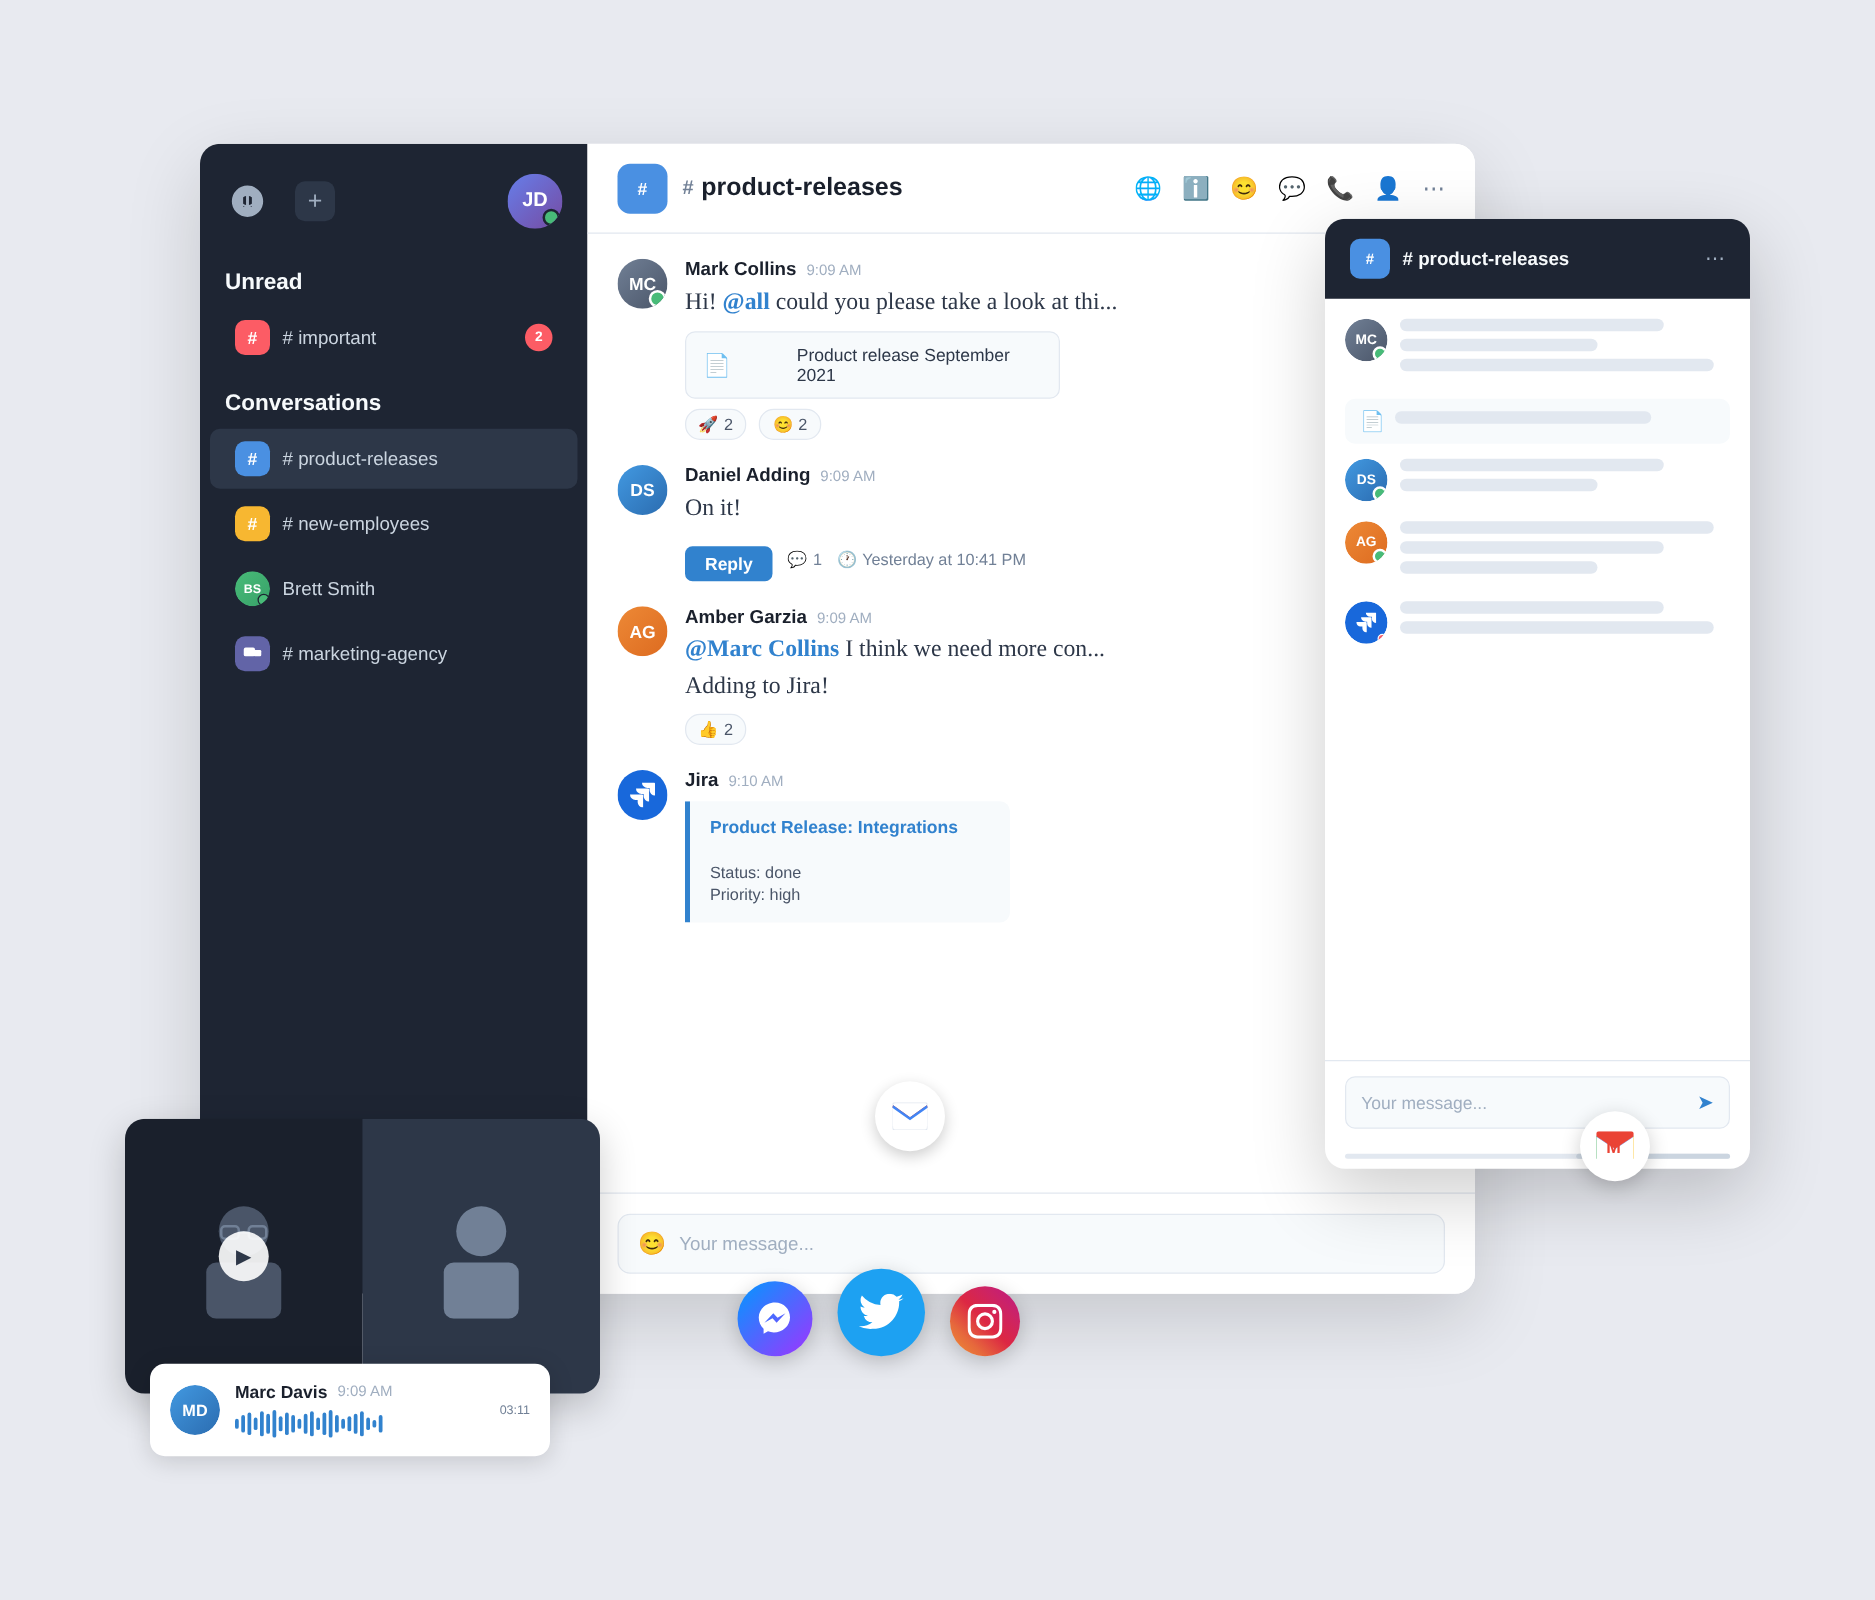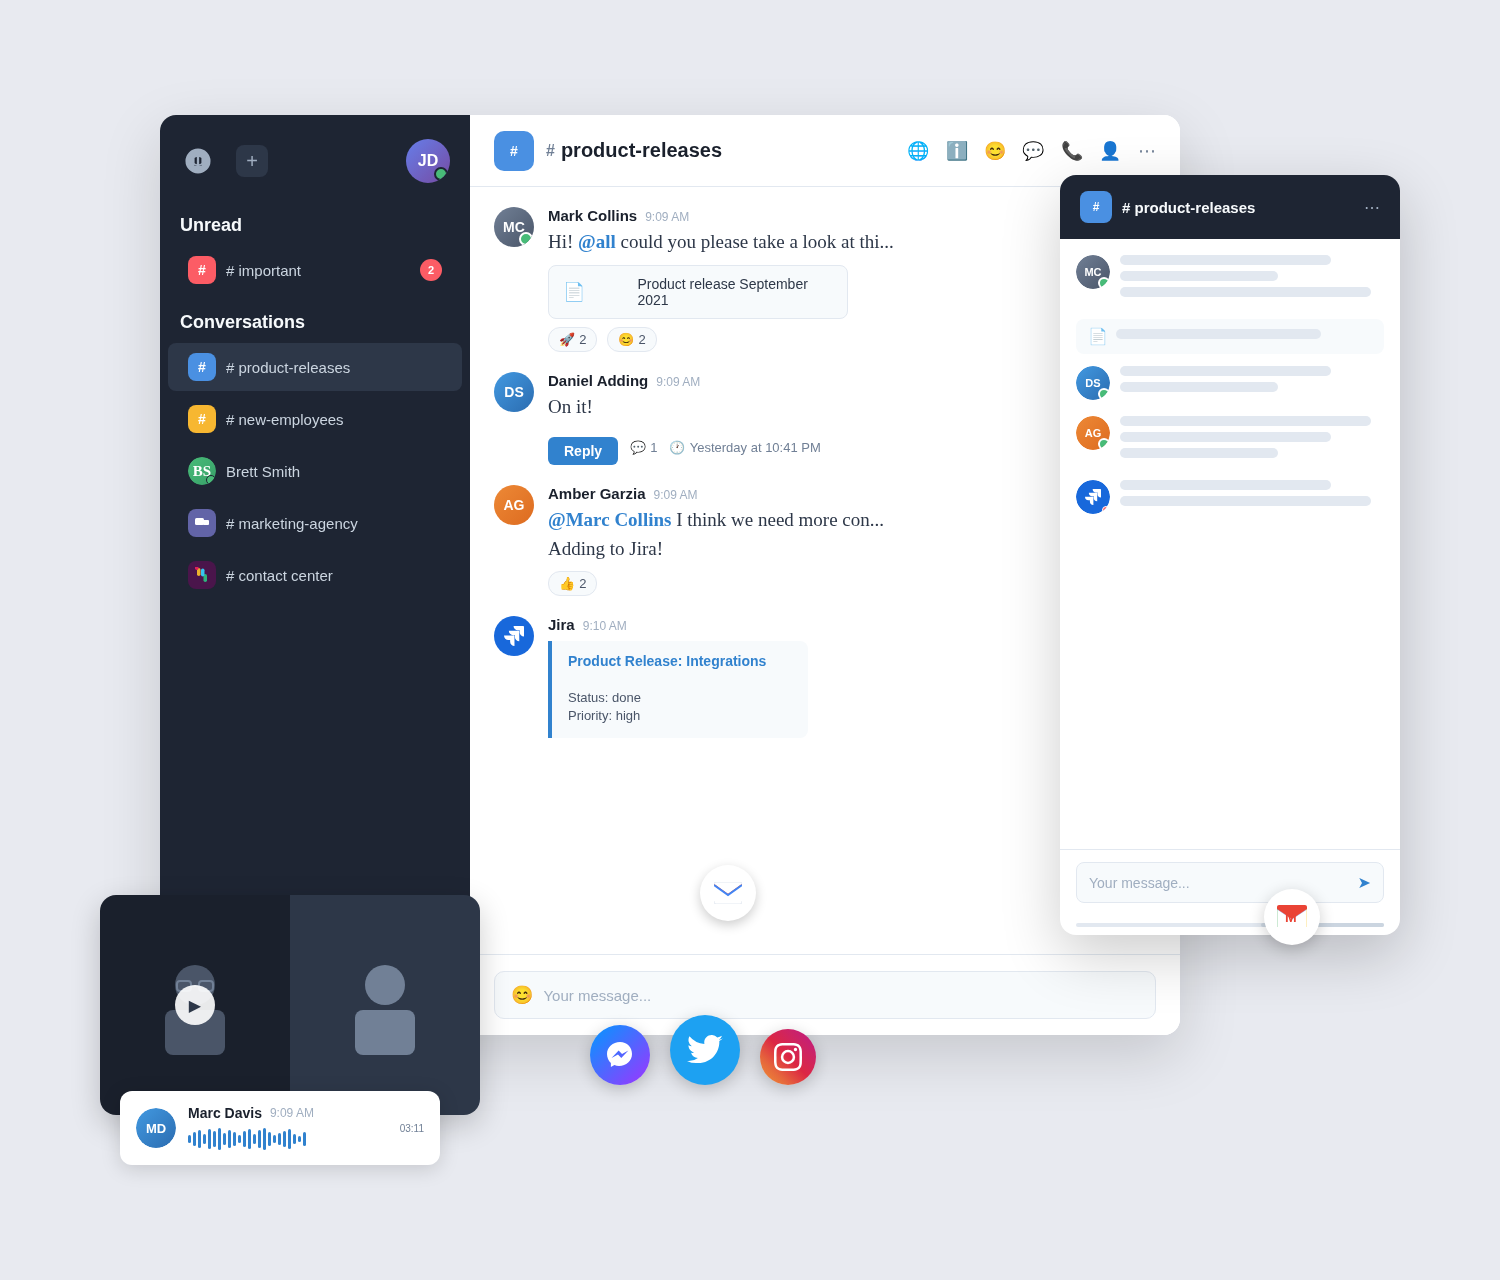--- a/index.html
+++ b/index.html
@@ -759,47 +759,36 @@
 
       <div class="channel-item">
         <div class="channel-icon yellow">
           <span style="color:white;font-size:14px;">#</span>
         </div>
         <span class="channel-name"># new-employees</span>
       </div>
 
       <div class="channel-item">
         <div class="avatar-small">
-          <div class="msg-avatar-bg person-avatar-brett" style="width:100%;height:100%;border-radius:50%;font-size:15px;font-family:Liberation Serif, serif;">BS</div>
+          <div class="msg-avatar-bg person-avatar-brett" style="width:100%;height:100%;border-radius:50%;font-size:10px;">BS</div>
         </div>
         <span class="channel-name">Brett Smith</span>
       </div>
 
 
       <div class="channel-item">
         <div class="channel-icon teams">
           <svg width="18" height="18" viewBox="0 0 18 18" fill="white">
             <rect x="2" y="4" width="9" height="7" rx="1.5"></rect>
             <rect x="10" y="6" width="6" height="5" rx="1"></rect>
           </svg>
         </div>
         <span class="channel-name"># marketing-agency</span>
       </div>
 
-      <div class="channel-item">
-        <div class="channel-icon slack">
-          <svg width="16" height="16" viewBox="0 0 16 16" fill="none">
-            <rect x="3" y="1" width="3.5" height="8" rx="1.75" fill="#ecb22e"></rect>
-            <rect x="9.5" y="7" width="3.5" height="8" rx="1.75" fill="#2eb67d"></rect>
-            <rect x="7" y="9.5" width="8" height="3.5" rx="1.75" transform="rotate(-90 7 9.5)" fill="#36c5f0"></rect>
-            <rect x="1" y="3" width="8" height="3.5" rx="1.75" transform="rotate(-90 1 3)" fill="#e01e5a"></rect>
-          </svg>
-        </div>
-        <span class="channel-name"># contact center</span>
-      </div>
 
     </div>
 
     <div class="chat-area">
 
       <div class="chat-header">
         <div class="channel-header-icon">
           <span style="font-size:14px;">#</span>
         </div>
         <div class="chat-header-title">

